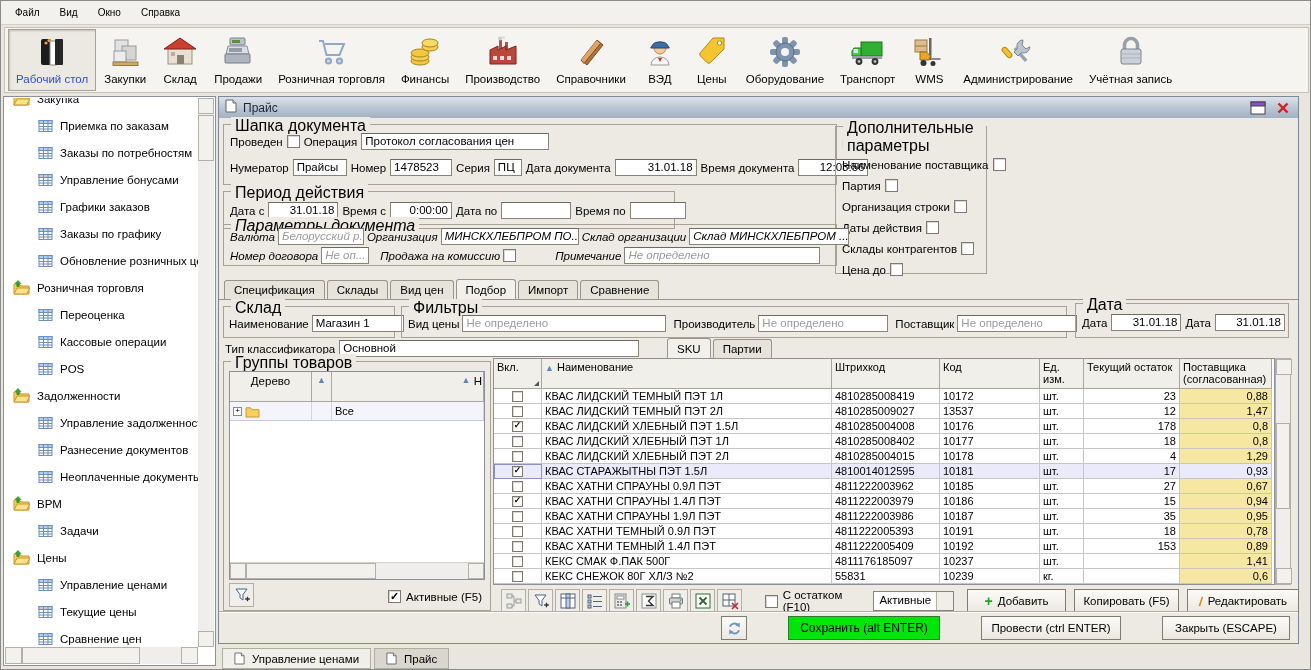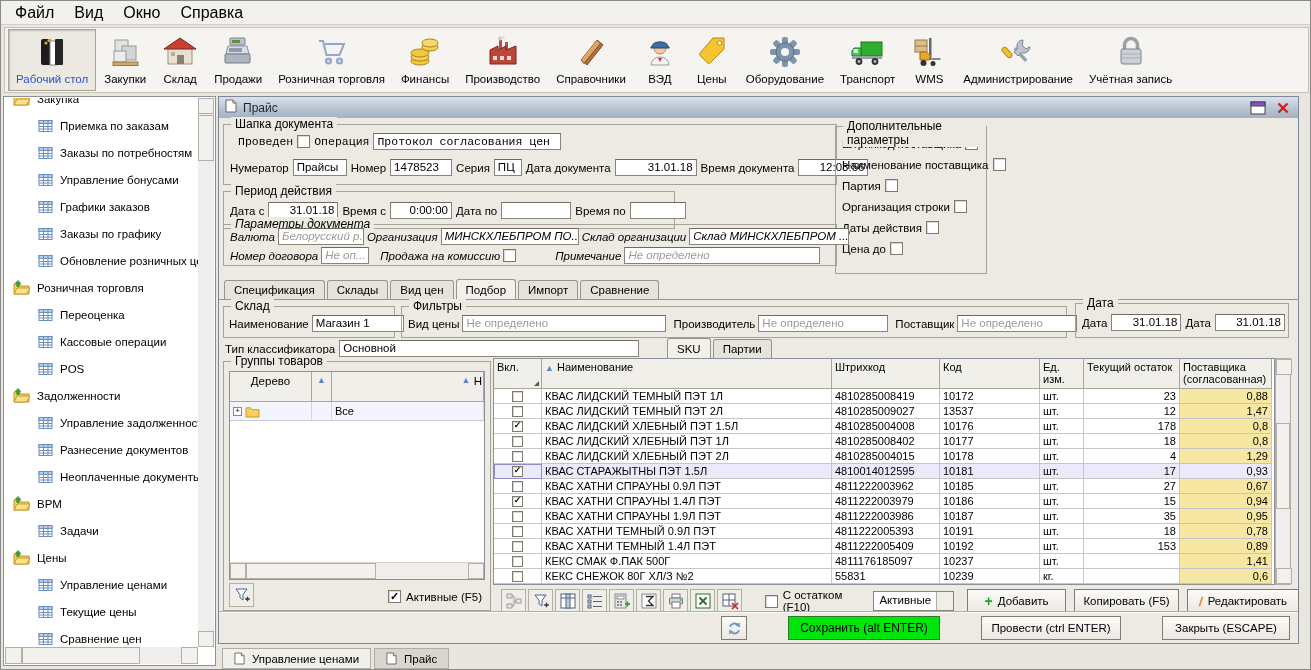--- a/index.html
+++ b/index.html
@@ -5,21 +5,21 @@
   * { box-sizing: border-box; margin: 0; padding: 0; }
   html,body { background:#d7d4cc; }
   .app {
     position:relative; width:1311px; height:670px; overflow:hidden;
     background:#e9e6df; border:1px solid #8a8a8a;
     font-family:"Liberation Sans", sans-serif; font-size:11px; color:#000;
   }
   
   .menubar { position:absolute; left:0; top:0; width:100%; height:24px;
     background:#f2f1ee; border-bottom:1px solid #d2cfc7; display:flex; align-items:center; padding-left:4px; }
-  .menu-item { padding:4px 10px; font-size:16px; cursor:default; }
+  .menu-item { padding:4px 10px; font-size:10px; cursor:default; }
   
   .toolbar { position:absolute; left:3px; top:26px; width:1305px; height:66px;
     background:#f5f4f1; border:1px solid #c6c2b6; display:flex; align-items:stretch; padding:1px 3px; }
   .tb-item { display:flex; flex-direction:column; align-items:center; justify-content:flex-end;
     padding:4px 7px 5px; gap:3px; border:1px solid transparent; }
   .tb-item.active { background:#ece9e2; border:1px solid #a7a396; box-shadow:inset 1px 1px 2px rgba(0,0,0,.18); }
   .tb-icon { width:36px; height:36px; display:flex; align-items:center; justify-content:center; }
   .tb-icon svg { width:36px; height:36px; }
   .tb-label { font-size:11.5px; white-space:nowrap; }
   .tb-item.active .tb-label { color:#2d50c8; }
@@ -46,21 +46,21 @@
   .main-win { position:absolute; left:217px; top:95px; width:1081px; height:548px;
     border:1px solid #7e8799; background:#edeae3; }
   .titlebar { position:absolute; left:0; top:0; width:100%; height:21px;
     background:linear-gradient(180deg,#dde2ea 0%,#b9c4d3 55%,#a3b1c4 100%);
     display:flex; align-items:center; padding:0 6px; gap:6px; color:#1c2635; font-size:12px; }
   .titlebar .spacer { flex:1; }
   .title-ctl { width:19px; height:16px; display:flex; align-items:center; justify-content:center; cursor:default; }
   .win-body { position:absolute; left:0; top:21px; right:0; bottom:0; background:#edeae3; }
   
   .gb { position:absolute; border:1px solid #a6a295; }
-  .gb-title { position:absolute; top:-8px; left:7px; background:#edeae3; padding:0 4px; font-size:12px; }
+  .gb-title { position:absolute; top:-8px; left:7px; background:#edeae3; padding:0 4px; font-size:16px; }
   .frow { position:absolute; display:flex; align-items:center; gap:4px; white-space:nowrap; }
   .lbl { font-size:11.5px; }
   .fld { display:inline-block; background:#fff; border:1px solid #888478; border-top-color:#6e6a5f;
     height:17px; line-height:15px; padding:0 3px; font-size:11.5px; overflow:hidden; }
   .fld.right { text-align:right; }
   .fld.gray { color:#9b9b9b; }
   .cb { width:13px; height:13px; background:#fff; border:1px solid #7e7a70;
     box-shadow:inset 1px 1px 0 #d9d9d9; display:inline-flex; align-items:center; justify-content:center;
     font-size:11px; font-weight:bold; line-height:1; flex:0 0 auto; }
   .cb.checked::after { content:"✓"; margin-top:-1px; }
@@ -576,21 +576,21 @@
               <line x1="10.5" y1="1.5" x2="1.5" y2="10.5"></line>
             </g>
           </svg>
         </span>
     </div>
 
     <div class="win-body">
 
       <div class="gb" style="left:4px; top:6px; width:614px; height:61px;">
         <span class="gb-title">Шапка документа</span>
-        <div class="frow" style="left:14px; top:8px;font-family:Liberation Mono, monospace;">
+        <div class="frow" style="left:6px; top:8px;">
           <span class="lbl">Проведен</span>
           <span class="cb"></span>
           <span class="lbl">Операция</span>
           <span class="fld" style="width:188px;">Протокол согласования цен</span>
         </div>
         <div class="frow" style="left:6px; top:34px;">
           <span class="lbl">Нумератор</span>
           <span class="fld" style="width:54px;">Прайсы</span>
           <span class="lbl">Номер</span>
           <span class="fld" style="width:62px;">1478523</span>
@@ -617,20 +617,24 @@
             <div class="ap-row">
       <span class="lbl">Партия</span>
       <span class="cb"></span>
     </div>
             <div class="ap-row">
       <span class="lbl">Организация строки</span>
       <span class="cb"></span>
     </div>
             <div class="ap-row">
       <span class="lbl">Даты действия</span>
+      <span class="cb"></span>
+    </div>
+            <div class="ap-row">
+      <span class="lbl">Склады контрагентов</span>
       <span class="cb"></span>
     </div>
             <div class="ap-row">
       <span class="lbl">Цена до</span>
       <span class="cb"></span>
     </div>
           </div>
       </div>
 
       <div class="gb" style="left:4px; top:73px; width:452px; height:38px;">

